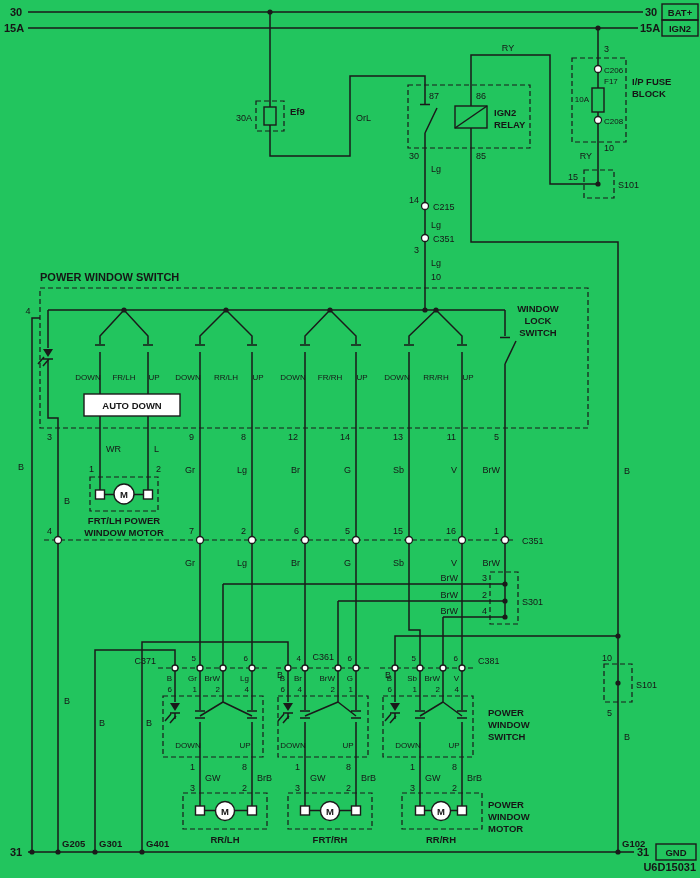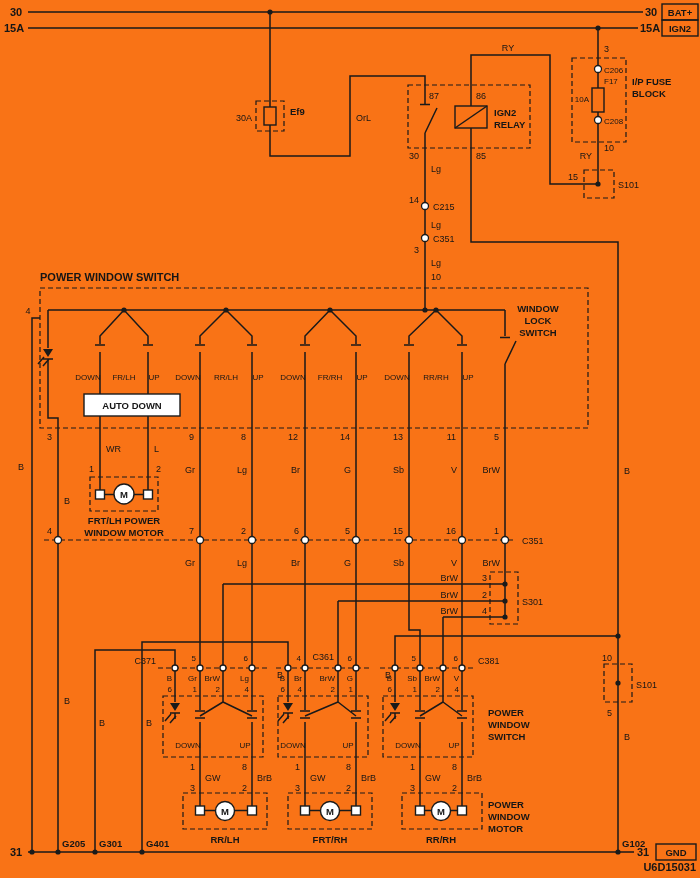--- a/index.html
+++ b/index.html
@@ -1,16 +1,16 @@
 <!DOCTYPE html>
 <html><head>
 <meta charset="utf-8">
 <style>
   html,body{margin:0;padding:0;background:#ffffff;}
-  .page{width:700px;height:878px;position:relative;background:#f97316;overflow:hidden;}
+  .page{width:700px;height:878px;position:relative;background:#22c55e;overflow:hidden;}
   svg{display:block;}
   text{fill:#161616;font-family:"Liberation Sans","DejaVu Sans",sans-serif;}
   .t{font-size:9px;}
   .ts{font-size:8px;}
   .tb{font-size:9.5px;font-weight:bold;}
   .tt{font-size:11px;font-weight:bold;}
   .w{stroke:#1a1a1a;stroke-width:1.5;fill:none;}
   .wd{stroke:#1a1a1a;stroke-width:1.2;fill:none;stroke-dasharray:5 3;}
   .sb{stroke:#1a1a1a;stroke-width:1.4;fill:none;}
   .sbw{stroke:#1a1a1a;stroke-width:1.4;fill:#ffffff;}

